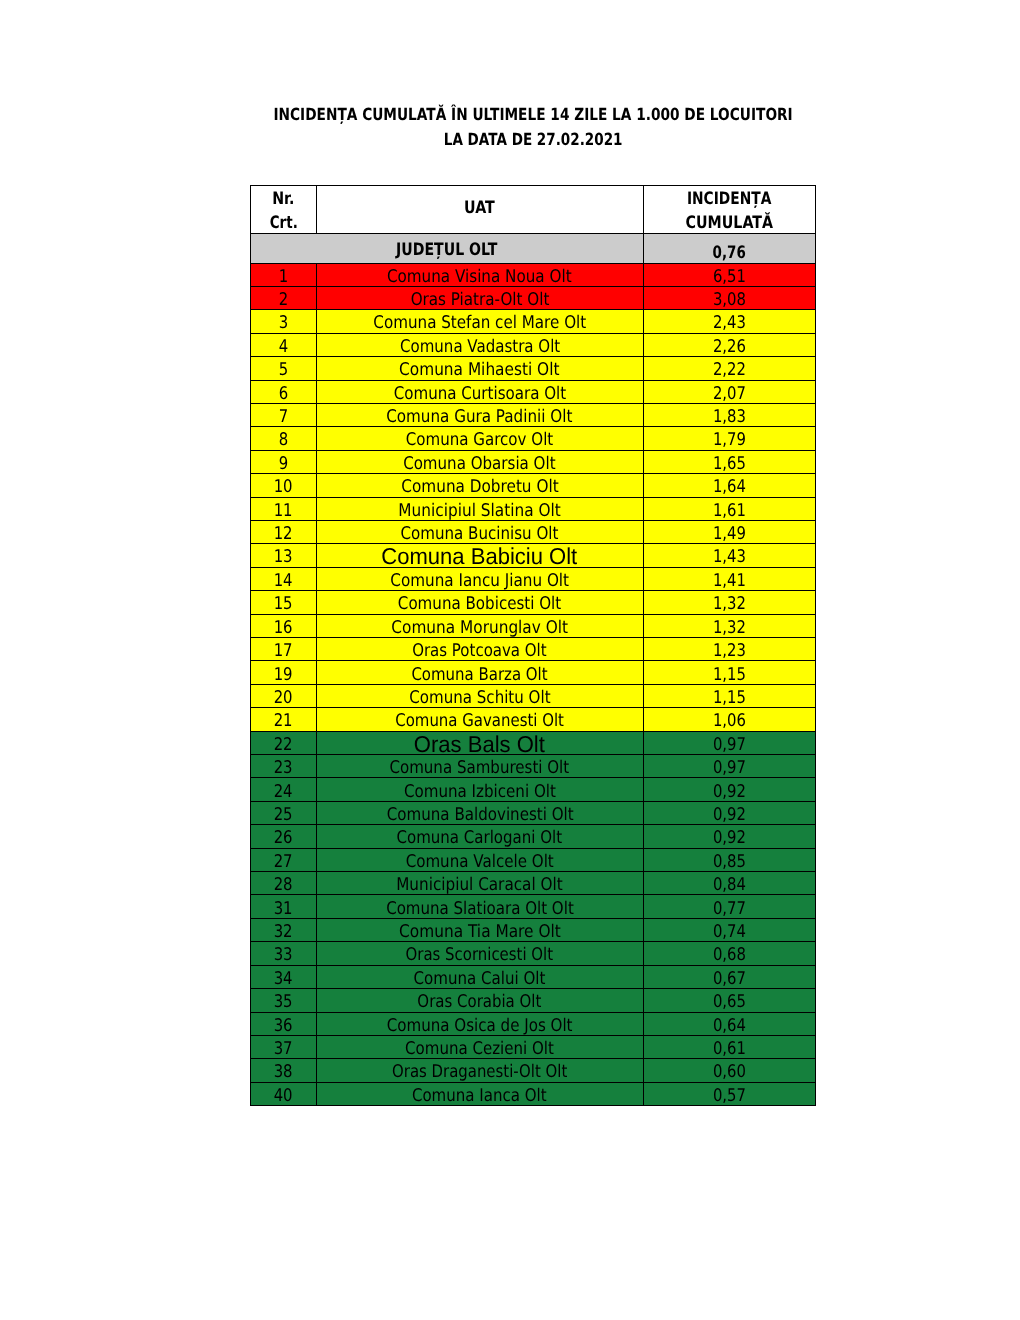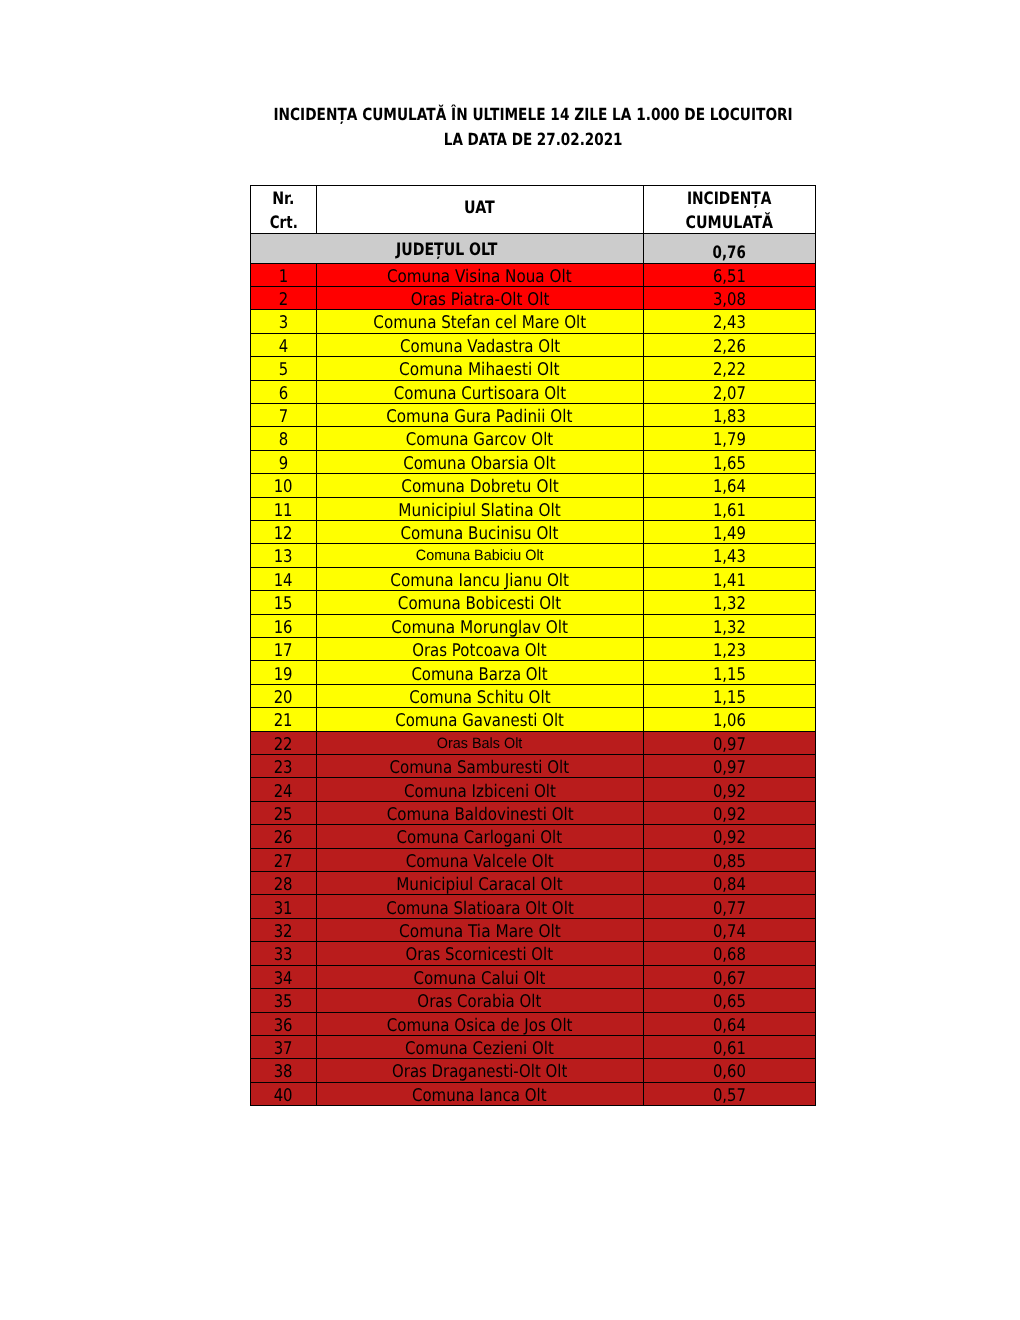--- a/index.html
+++ b/index.html
@@ -35,24 +35,24 @@
 
   table.grid tr.county-row td{background:#CCCCCC;font-weight:bold;height:28.5px;
              font-size:17.19px;vertical-align:middle;}
   table.grid tr.county-row td .t{position:relative;top:1.5px;}
   table.grid tr.county-row td.county-value .t{position:relative;top:4.4px;}
 
   table.grid tbody tr.data-row td{height:22.41px;line-height:22.41px;font-size:17.48px;}
   table.grid tbody tr.data-row td .t{position:relative;top:2.1px;}
   tr.level-red td{background:#FF0000;}
   tr.level-yellow td{background:#FFFF00;}
-  tr.level-green td{background:#b91c1c;text-decoration:underline;}
+  tr.level-green td{background:#15803d;text-decoration:underline;}
 
   
-  table.grid tbody tr.data-row td.font-variant-alt{font-family:"Liberation Sans",sans-serif;font-size:15px;}
+  table.grid tbody tr.data-row td.font-variant-alt{font-family:"Liberation Sans",sans-serif;font-size:23px;}
   table.grid tbody tr.data-row td.font-variant-alt .t{transform:scaleX(0.958) !important;top:0.9px;}
 </style>
 </head>
 <body>
 
 <div class="page">
 
   <div class="title" id="title-line1">
       <span class="t" style="transform: scaleX(0.8214);">INCIDENȚA CUMULATĂ ÎN ULTIMELE 14 ZILE LA 1.000 DE LOCUITORI</span>
     </div>

